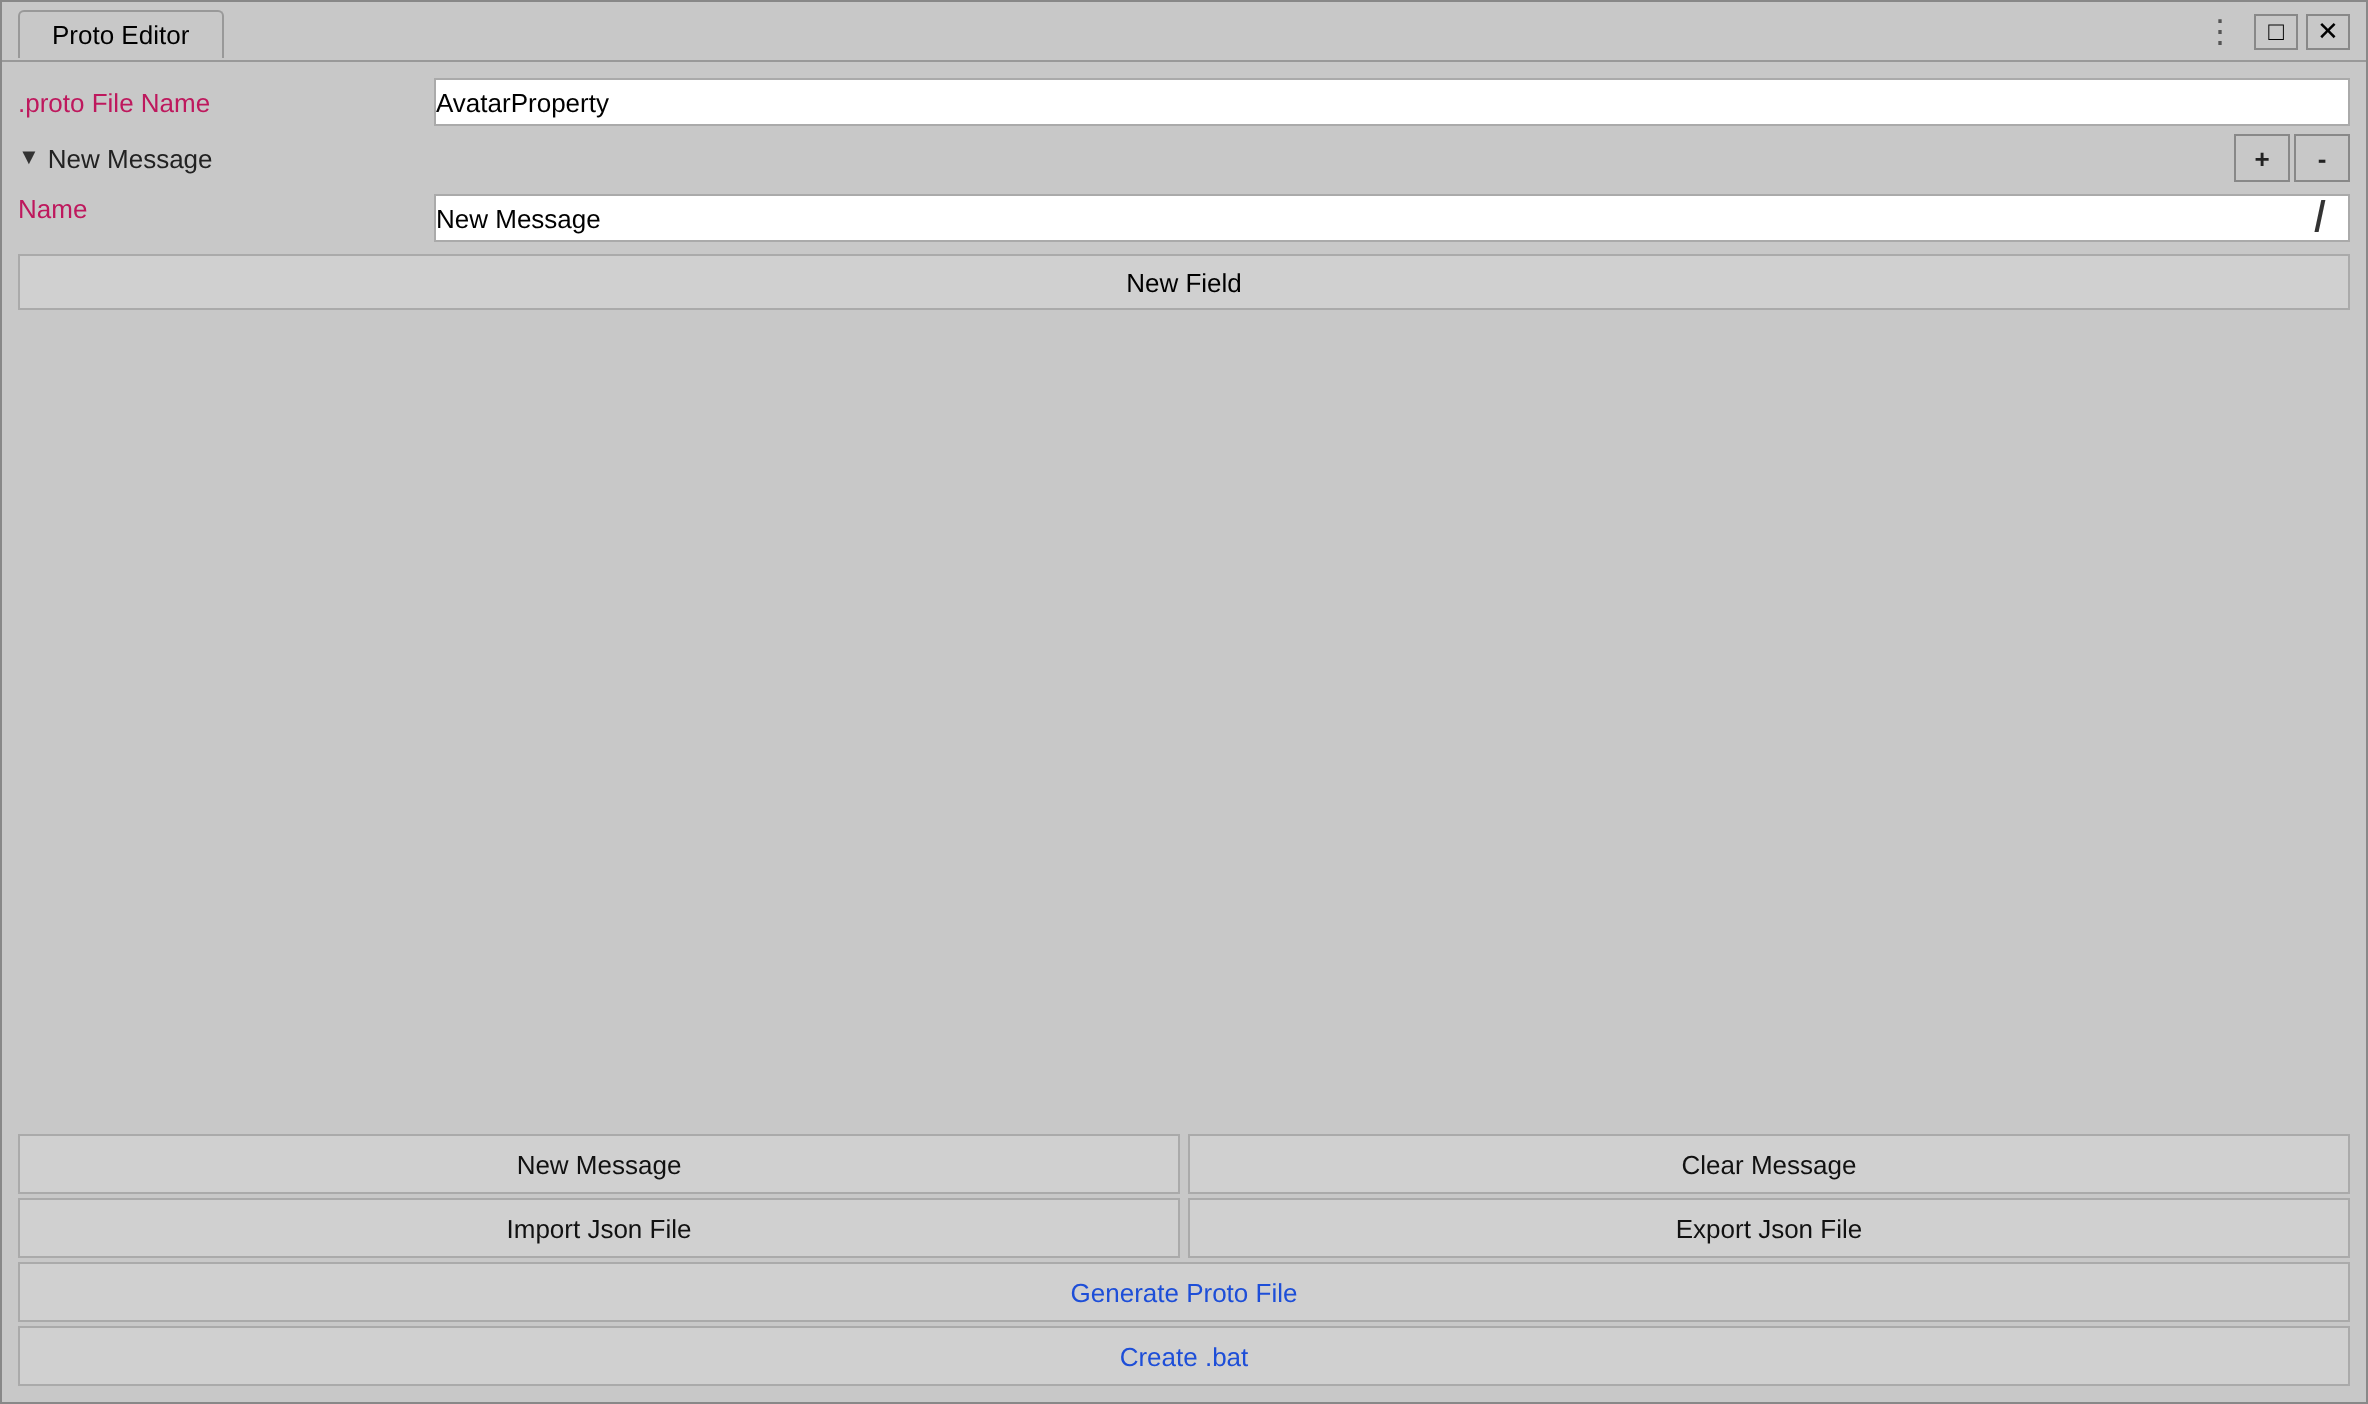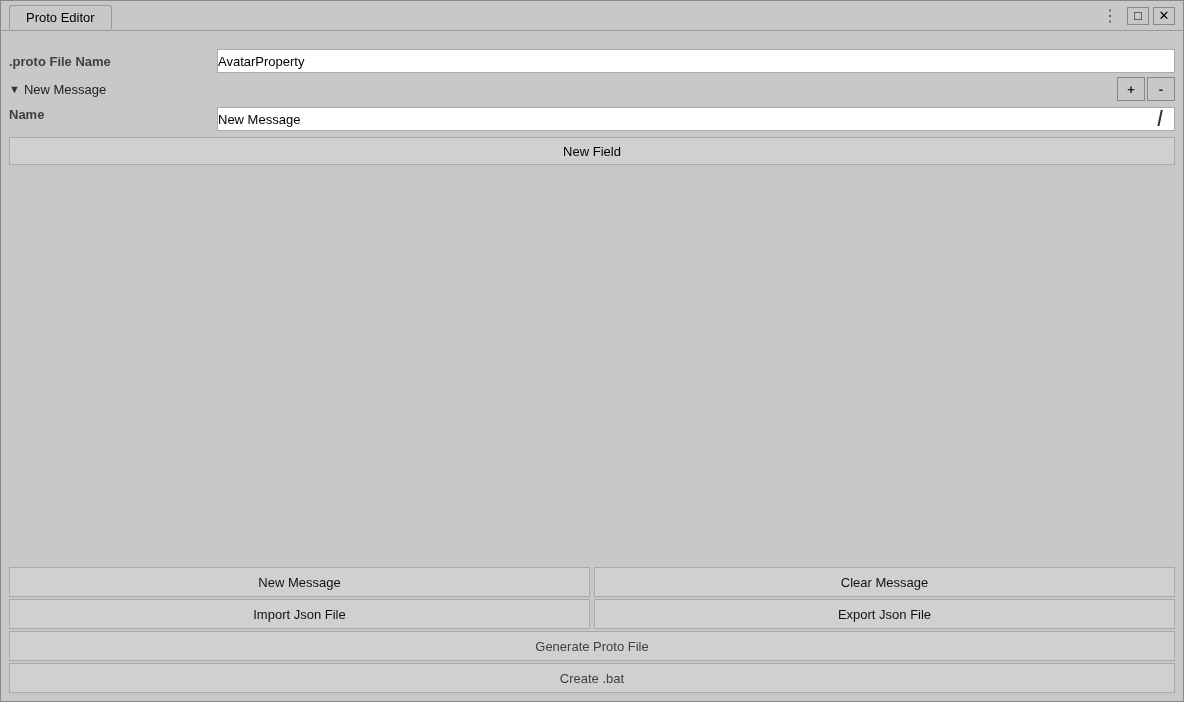--- a/index.html
+++ b/index.html
@@ -20,21 +20,20 @@
     }
 
     .window {
       width: 1184px;
       height: 702px;
       background: #c8c8c8;
       border: 1px solid #888;
       display: flex;
       flex-direction: column;
       position: relative;
-      gap: 10px;
     }
 
     .title-bar {
       display: flex;
       align-items: center;
       justify-content: space-between;
       background: #c8c8c8;
       border-bottom: 1px solid #999;
       padding: 0 8px;
       height: 30px;
@@ -94,22 +93,21 @@
     .row {
       display: flex;
       align-items: center;
       gap: 8px;
     }
 
     .label {
       width: 200px;
       min-width: 200px;
       font-size: 13px;
-      color: #404040;
-      font-weight: bold;
+      color: #be185d;
     }
 
     .input-field {
       flex: 1;
       height: 24px;
       background: white;
       border: 1px solid #aaa;
       padding: 2px 0;
       font-size: 13px;
       outline: none;
@@ -210,21 +208,21 @@
     .btn-full {
       flex: 1;
       height: 30px;
       background: #d0d0d0;
       border: 1px solid #aaa;
       font-size: 13px;
       cursor: pointer;
       display: flex;
       align-items: center;
       justify-content: center;
-      color: #404040;
+      color: #1d4ed8;
       width: 100%;
     }
 
     .cursor-indicator {
       position: absolute;
       right: 12px;
       top: 50%;
       transform: translateY(-50%);
       font-size: 22px;
       color: #333;

